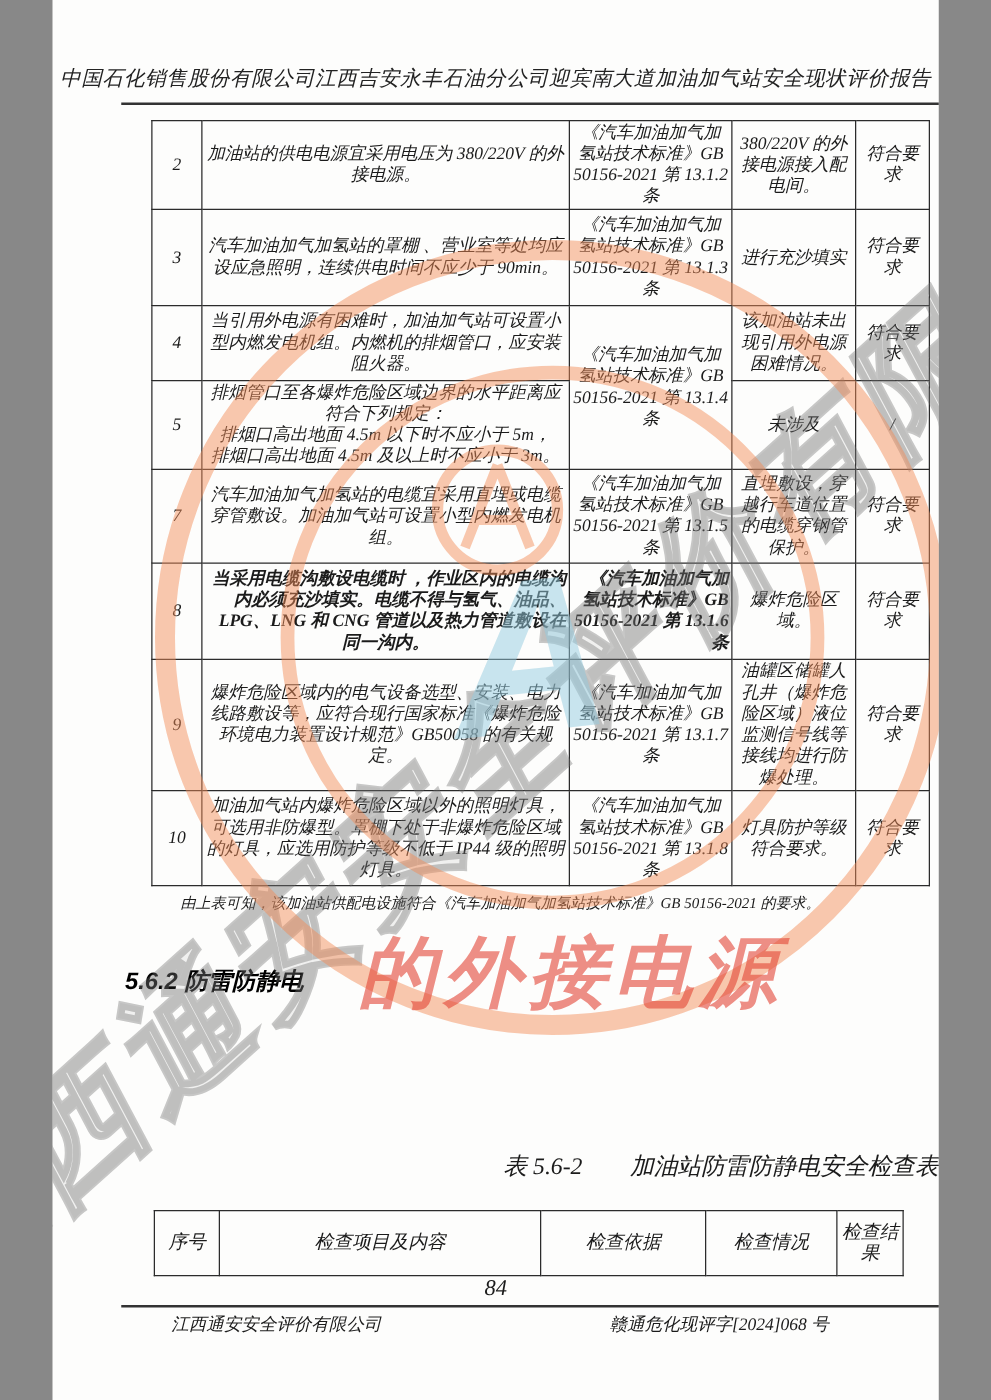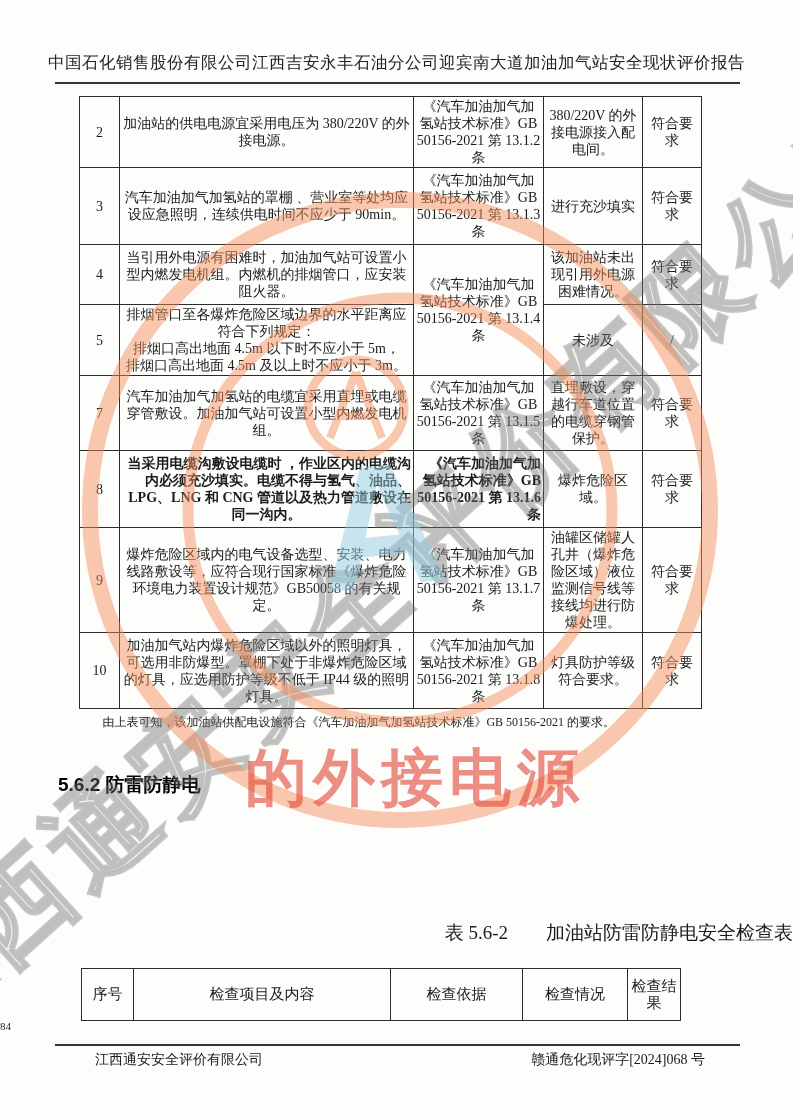--- a/index.html
+++ b/index.html
@@ -1,23 +1,24 @@
 <!DOCTYPE html>
 <html><head>
 <meta charset="utf-8">
 <style>
   html,body{margin:0;padding:0;background:#888;}
   .page{
     position:relative;
-    width:793px;height:1120px;
+    width:709px;height:1120px;
     margin:0 auto;
     background:#fdfdfc;
     overflow:hidden;
     font-family:"Liberation Serif","DejaVu Serif",serif;
     color:#1b1b1b;
+    font-style:italic;
   }
   
   .doc-header{
     position:absolute;left:0;top:52px;width:100%;
     text-align:center;font-size:16.5px;letter-spacing:.5px;
     color:#222;z-index:2;
   }
   .header-rule{
     position:absolute;left:55px;top:82px;width:685px;height:2px;
     background:#333;z-index:2;
@@ -54,21 +55,21 @@
     font-family:"Liberation Sans","DejaVu Sans",sans-serif;
     font-size:19px;font-weight:bold;color:#000000;
   }
   .table-caption{
     position:absolute;left:0;top:920px;width:100%;z-index:2;
     text-align:right;font-size:19px;
   }
   
   .page-number{
     position:absolute;left:0;top:1020px;width:100%;z-index:2;
-    font-size:11px;
+    text-align:center;font-size:18px;
   }
   .footer-rule{
     position:absolute;left:55px;top:1044px;width:685px;height:2px;
     background:#333;z-index:2;
   }
   .footer-left{
     position:absolute;left:95px;top:1051px;z-index:2;font-size:14px;
   }
   .footer-right{
     position:absolute;right:88px;top:1051px;z-index:2;font-size:14px;

